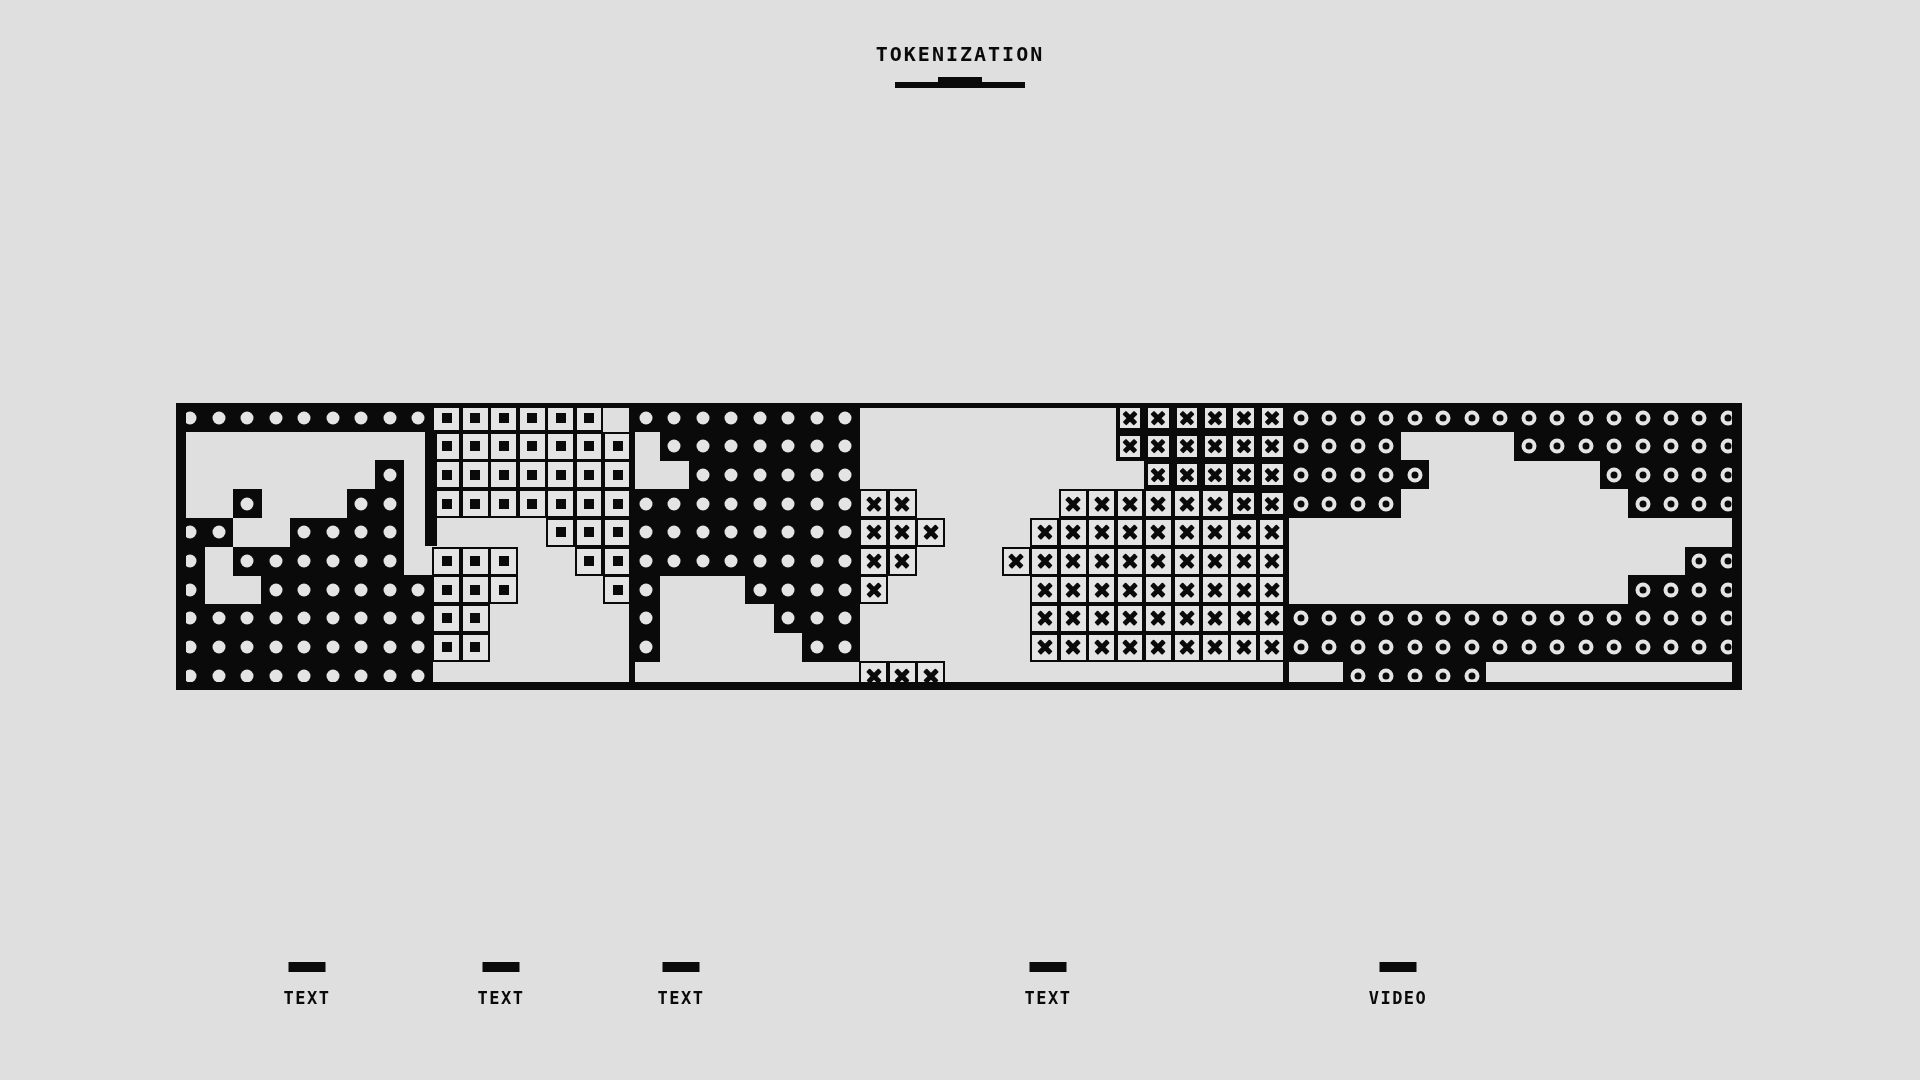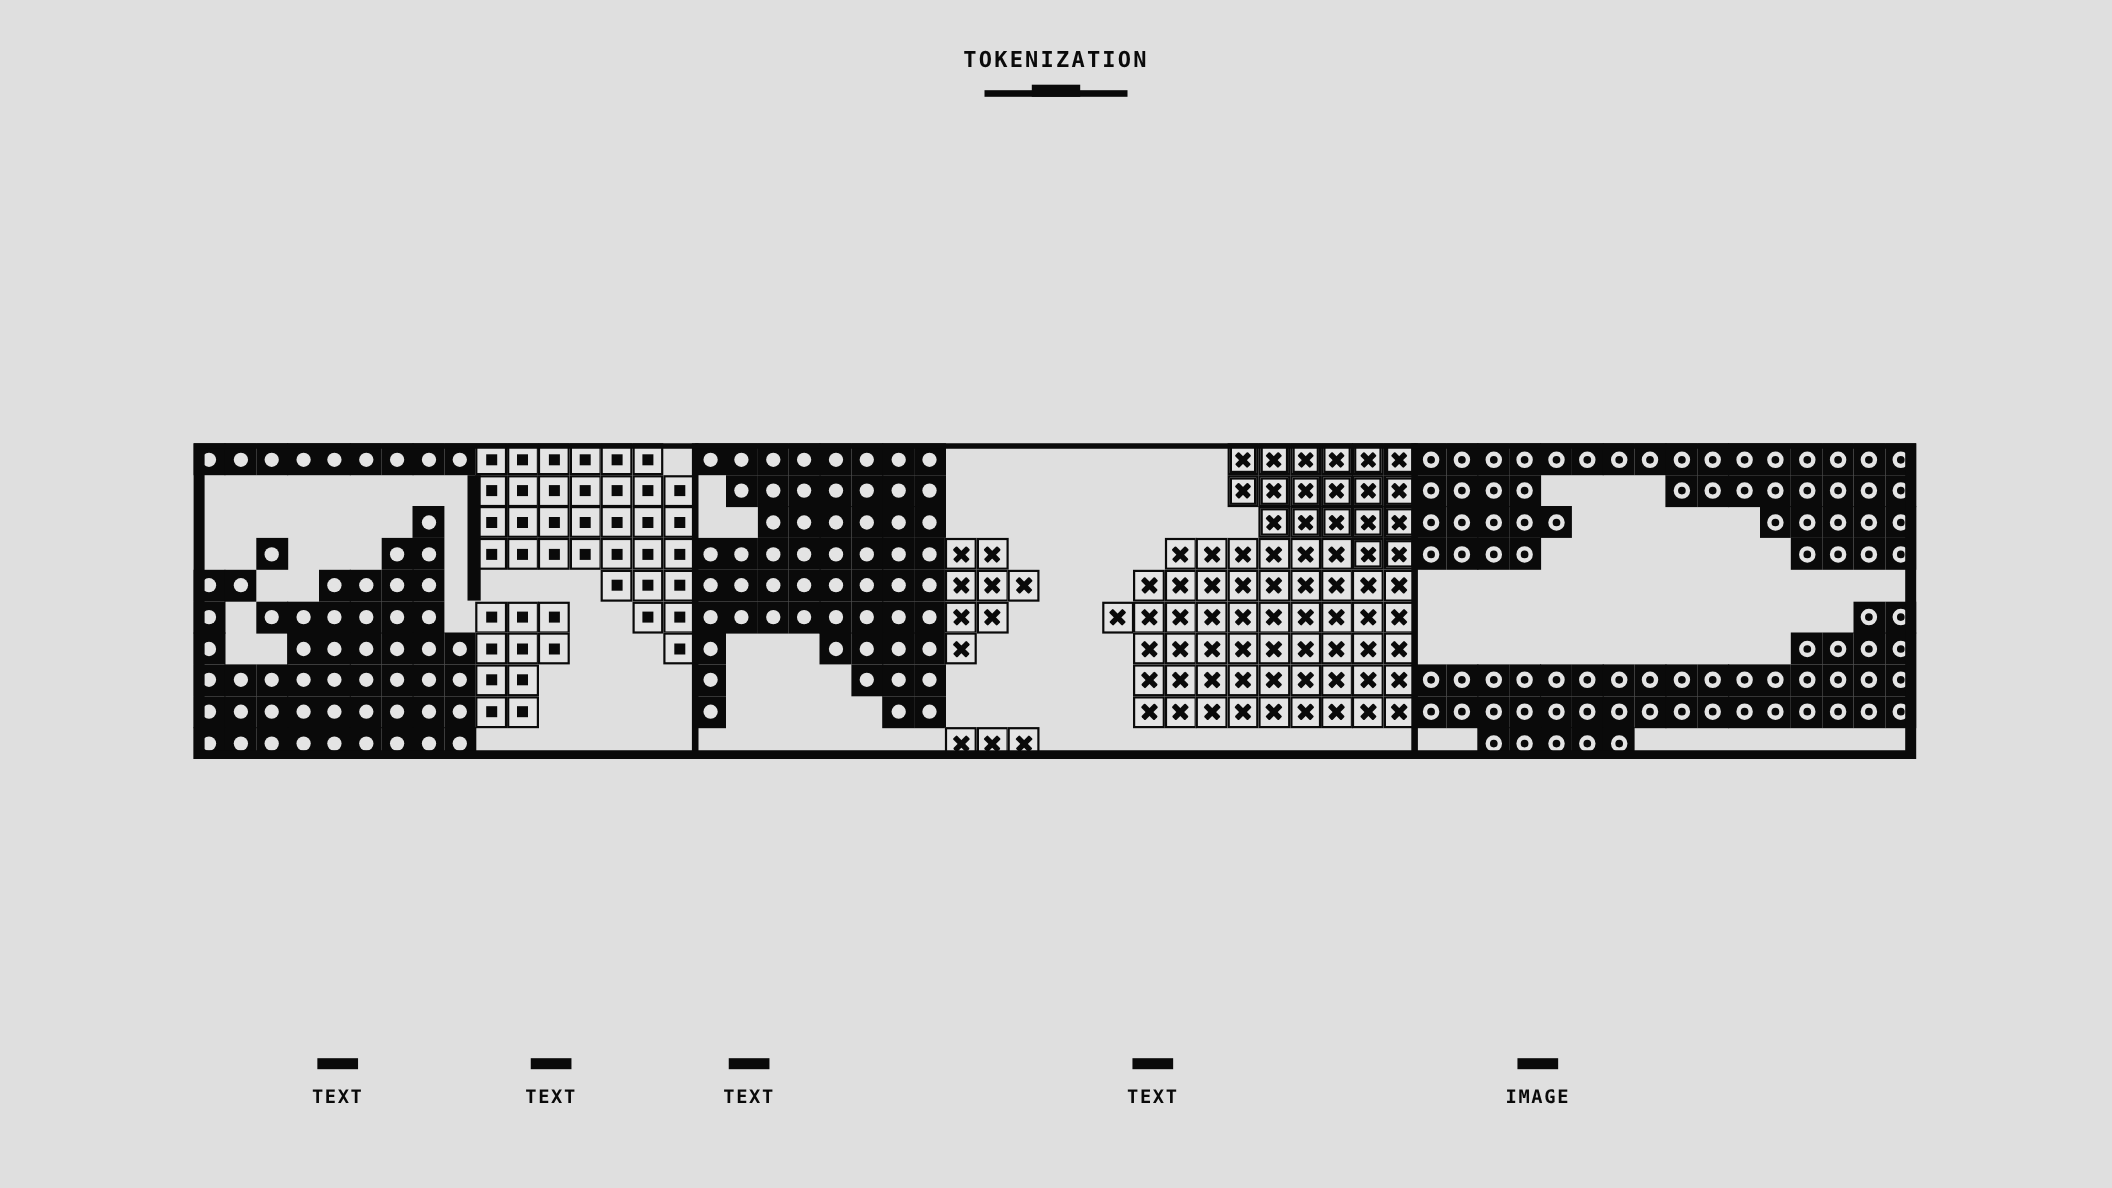--- a/index.html
+++ b/index.html
@@ -487,16 +487,16 @@
   <div id="labels">
       <div class="modality-marker" style="left: 307px;"></div>
       <div class="modality-label" style="left: 307px;">TEXT</div>
       <div class="modality-marker" style="left: 501px;"></div>
       <div class="modality-label" style="left: 501px;">TEXT</div>
       <div class="modality-marker" style="left: 681px;"></div>
       <div class="modality-label" style="left: 681px;">TEXT</div>
       <div class="modality-marker" style="left: 1048px;"></div>
       <div class="modality-label" style="left: 1048px;">TEXT</div>
       <div class="modality-marker" style="left: 1398px;"></div>
-      <div class="modality-label" style="left: 1398px;">IMAGE</div>
+      <div class="modality-label" style="left: 1398px;">VIDEO</div>
     </div>
 
 </div>
 
 </body></html>

